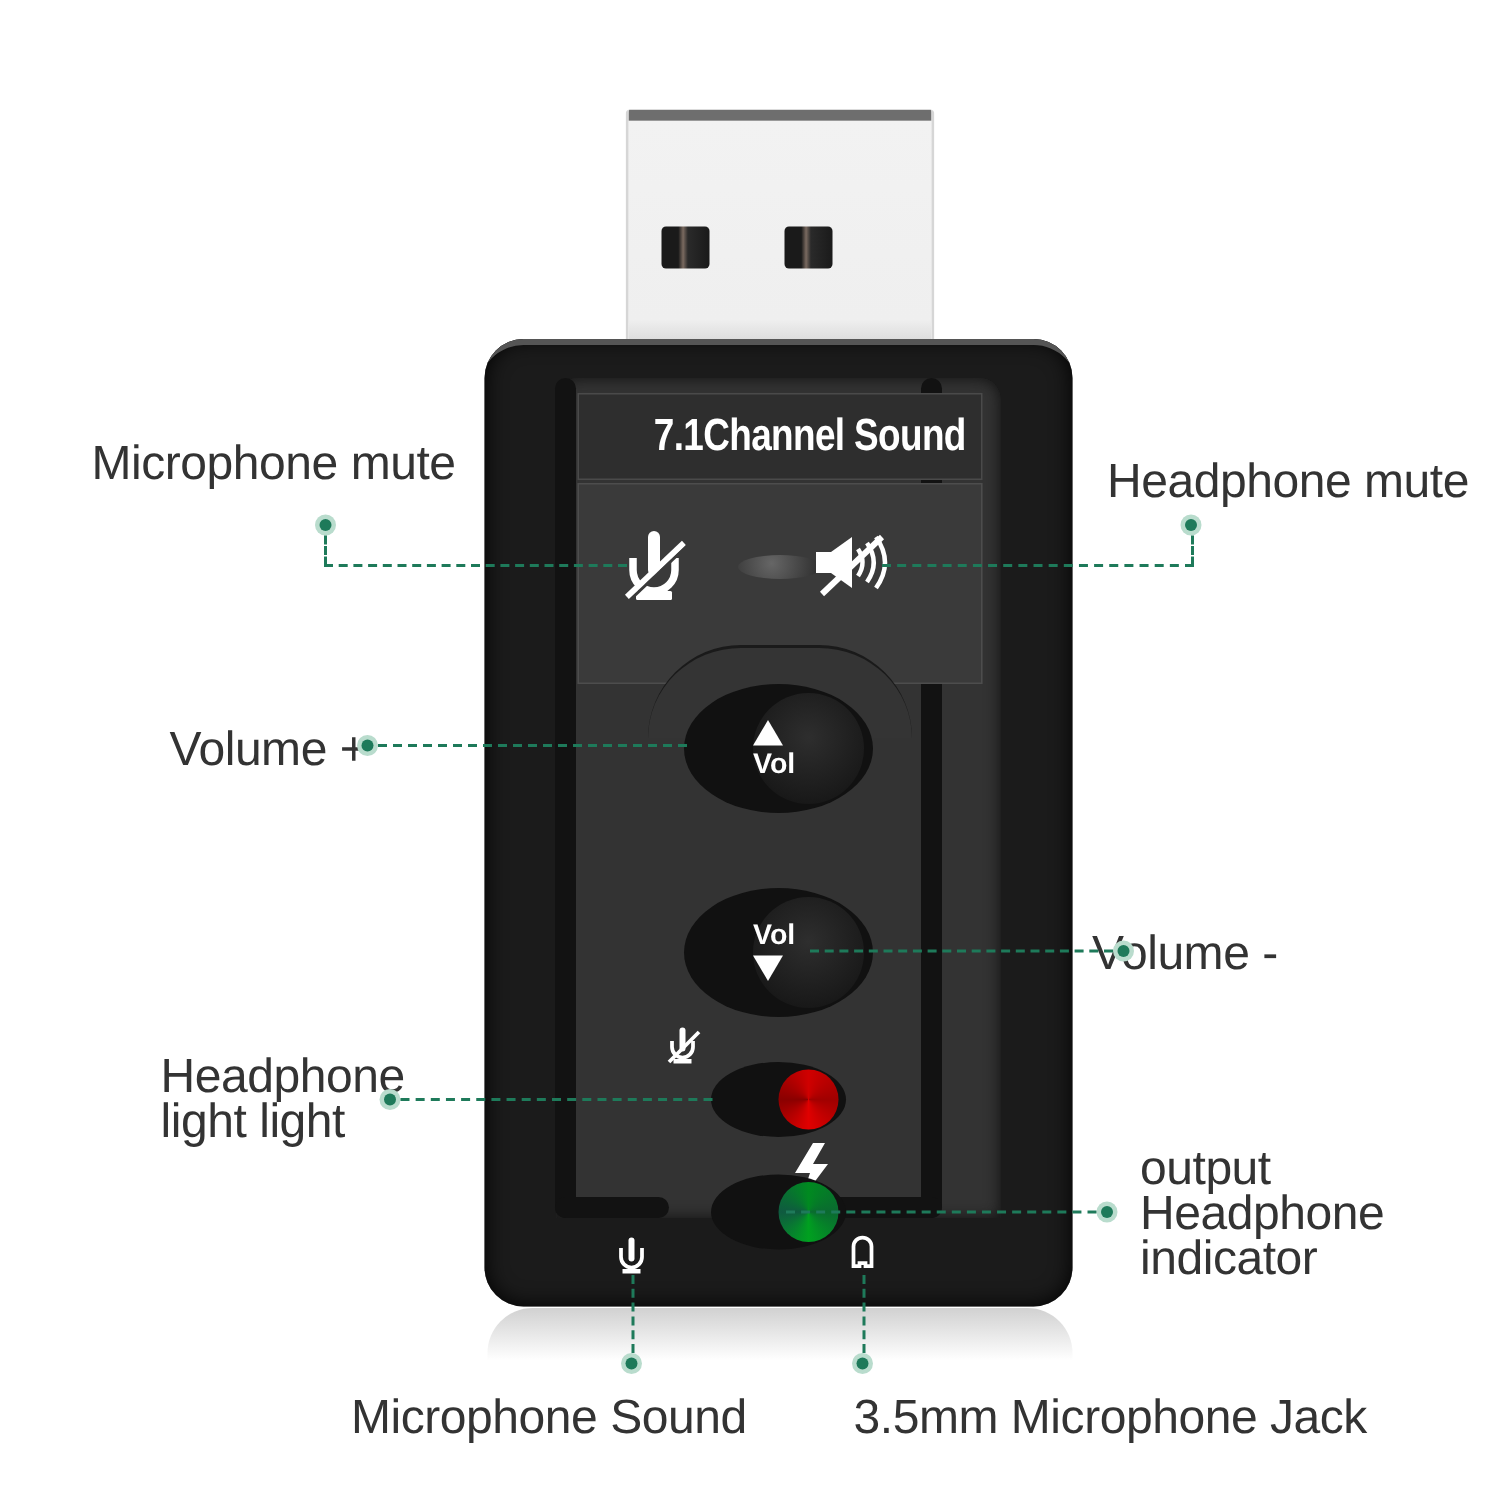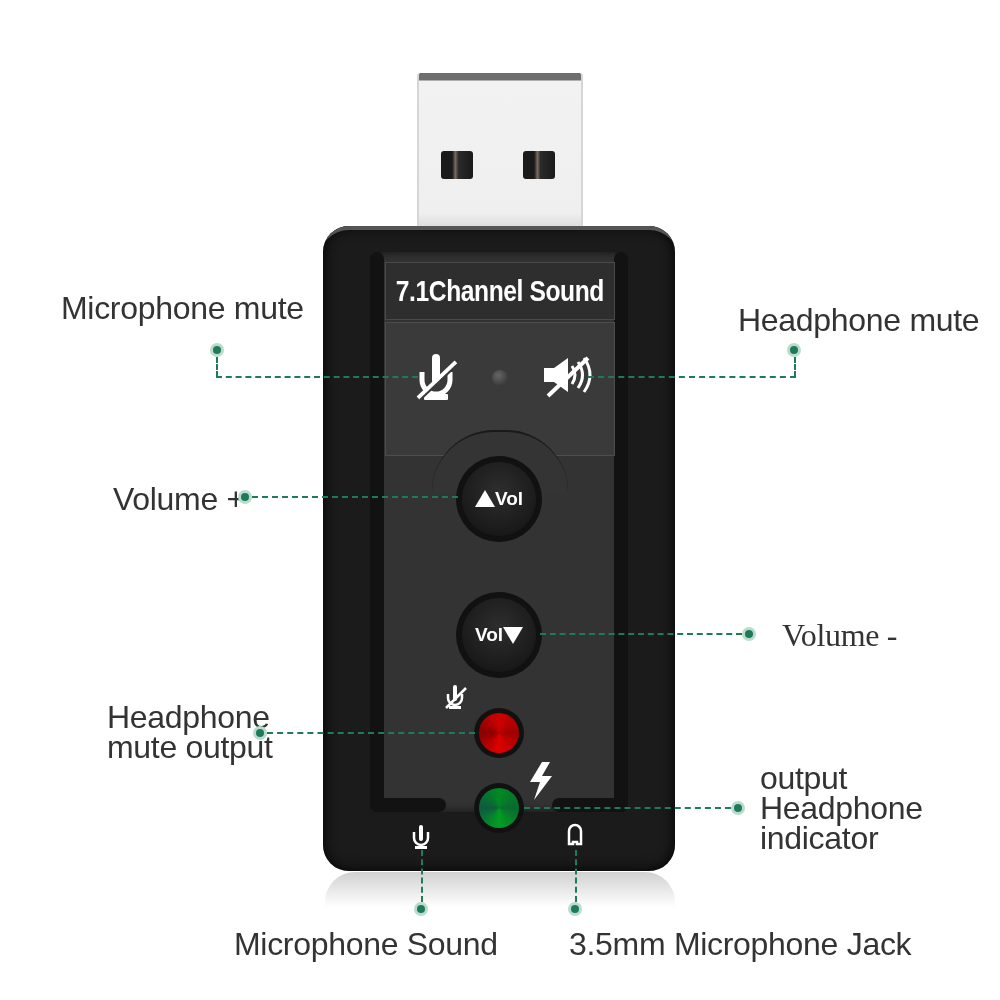--- a/index.html
+++ b/index.html
@@ -1,18 +1,18 @@
 <!DOCTYPE html>
 <html><head>
 <meta charset="utf-8">
 <style>
   html, body { margin:0; padding:0; background:#ffffff; }
   body { width:1000px; height:1000px; position:relative; overflow:hidden;
          font-family:"Liberation Sans", sans-serif; color:#333333; }
-  .abs { position:absolute; }
+  .abs { position:absolute;padding-left:40px; }
   .label { position:absolute; font-size:32px; color:#333333; line-height:30px; letter-spacing:-0.3px; }
   
   .usb { left:417px; top:73px; width:162px; height:175px;
          background:linear-gradient(to bottom,#6e6e6e 0,#6e6e6e 7px,#f2f2f2 8px,#efefef 140px,#bfbfbf 175px);
          border-left:2px solid #d6d6d6; border-right:2px solid #d6d6d6; border-radius:3px 3px 0 0; }
   .usb-hole { position:absolute; top:78px; width:32px; height:28px; border-radius:3px;
               background:linear-gradient(to right,#1a1a1a 0,#1a1a1a 35%,#7a6a60 45%,#2a2a2a 55%,#1a1a1a 100%); }
   
   .reflection { left:325px; top:872px; width:350px; height:35px;
                 background:linear-gradient(to bottom,#bdbdbd,#ffffff); border-radius:30px 30px 0 0; opacity:.7; }
@@ -29,21 +29,21 @@
   .mute-box { left:385px; top:322px; width:228px; height:132px; background:#3a3a3a;
               border:1px solid #4d4d4d; }
   .arc { left:432px; top:430px; width:136px; height:60px; border-radius:70px 70px 0 0;
          background:#343434; border-top:2px solid #1a1a1a; }
   .dot-led { left:492px; top:370px; width:16px; height:16px; border-radius:50%;
              background:radial-gradient(circle at 40% 35%,#666,#2a2a2a); }
   .vol-btn { width:86px; height:86px; border-radius:50%; background:#111;
              display:flex; flex-direction:column; align-items:center; justify-content:center; }
   .vol-inner { width:74px; height:74px; border-radius:50%;
                background:radial-gradient(circle at 50% 40%,#2e2e2e,#1a1a1a 70%,#101010);
-               display:flex; flex-direction:row; align-items:center; justify-content:center; color:#fff; }
+               display:flex; flex-direction:column; justify-content:center; color:#fff; }
   .vol-text { font-weight:bold; font-size:19px; line-height:20px; color:#fff; }
   .tri-up { width:0; height:0; border-left:10px solid transparent; border-right:10px solid transparent; border-bottom:17px solid #fff; margin:2px 0 3px; }
   .tri-down { width:0; height:0; border-left:10px solid transparent; border-right:10px solid transparent; border-top:17px solid #fff; margin:3px 0 2px; }
   .led { width:50px; height:50px; border-radius:50%; background:#111; display:flex; align-items:center; justify-content:center; }
   .led-red { width:40px; height:40px; border-radius:50%; background:conic-gradient(#d00000,#a00000,#e00000,#8a0000,#d00000); }
   .led-green { width:40px; height:40px; border-radius:50%; background:conic-gradient(#008a20,#0a6a30,#00a020,#0f5a40,#008a20); }
   .dash-h { position:absolute; height:0; border-top:2px dashed #1e7a5a; }
   .dash-v { position:absolute; width:0; border-left:2px dashed #1e7a5a; }
   .pin { position:absolute; width:14px; height:14px; border-radius:50%; background:#b9dccd;
          display:flex; align-items:center; justify-content:center; }
@@ -143,27 +143,27 @@
 
 <div class="label" style="left:738px; top:293px;margin-top:12px;">Headphone mute</div>
 <div class="pin" style="left:787px; top:343px;"></div>
 <div class="dash-v" style="left:794px; top:357px; height:20px;"></div>
 <div class="dash-h" style="left:588px; top:376px; width:208px;"></div>
 
 <div class="label" style="left:113px; top:484px;">Volume +</div>
 <div class="pin" style="left:238px; top:490px;"></div>
 <div class="dash-h" style="left:252px; top:496px; width:206px;"></div>
 
-<div class="label" style="left:782px; top:620px;font-family:Liberation Serif, serif;">Volume -</div>
+<div class="label" style="left:728px; top:620px;">Volume -</div>
 <div class="pin" style="left:742px; top:627px;"></div>
 <div class="dash-h" style="left:540px; top:633px; width:202px;"></div>
 
 <div class="label" style="left:107px; top:702px;">
   <div>Headphone</div>
-  <div>mute output</div>
+  <div>light light</div>
 </div>
 <div class="pin" style="left:253px; top:726px;"></div>
 <div class="dash-h" style="left:267px; top:732px; width:208px;"></div>
 
 <div class="label" style="left:760px; top:763px;">
   <div>output</div>
   <div>Headphone</div>
   <div>indicator</div>
 </div>
 <div class="pin" style="left:731px; top:801px;"></div>

